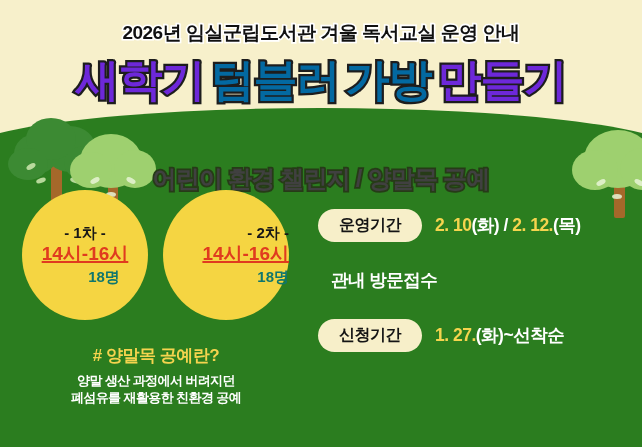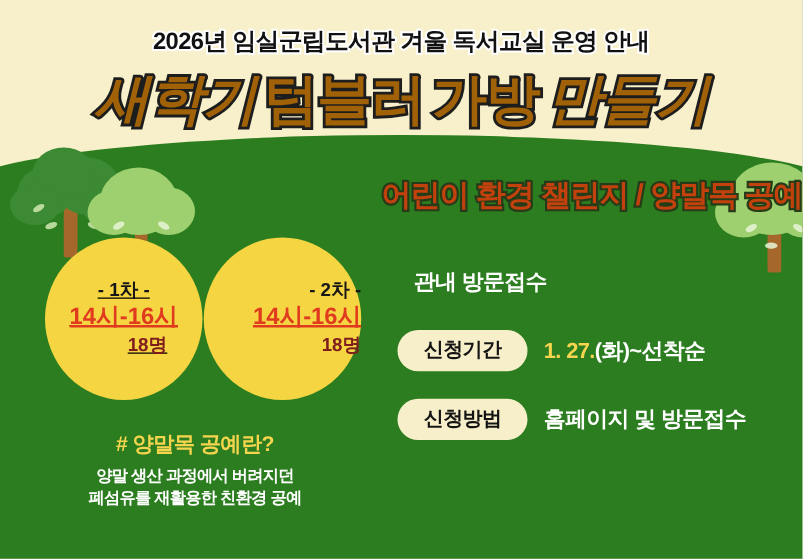--- a/index.html
+++ b/index.html
@@ -93,53 +93,53 @@
     letter-spacing: -1px;
     white-space: nowrap;
     line-height: 1.05;
   }
   #main-title .w {
     -webkit-text-stroke: 4.5px #1d1d1d;
     paint-order: stroke fill;
     display: inline-block;
     margin: 0 3px;
   }
-  #main-title .red { color: #a16207; font-style: italic; }
-  #main-title .yellow { color: #a16207; }
+  #main-title .red { color: #6d28d9; }
+  #main-title .yellow { color: #0369a1; }
 
   #band-title {
     position: absolute;
-    top: 140px;
-    left: 0;
-    width: 642px;
-    text-align: right;
+    top: 163px;
+    left: 0;
+    width: 642px;
+    text-align: center;
     font-size: 24px;
     font-weight: 900;
     letter-spacing: -0.8px;
-    color: #c2410c;
+    color: #404040;
     -webkit-text-stroke: 3.5px #263b17;
     paint-order: stroke fill;
     white-space: nowrap;
   }
 
   
   .session-circle {
     position: absolute;
     width: 126px;
     height: 130px;
     border-radius: 50%;
     background: #f5d542;
     display: flex;
     flex-direction: column;
     align-items: center;
     justify-content: center;
     text-align: center;
     line-height: 1.12;
   }
-  #session-1 { left: 36px; top: 190px; text-decoration: underline; }
+  #session-1 { left: 22px; top: 190px; }
   #session-2 { left: 163px; top: 190px; align-items: flex-end; }
   .sess-order {
     font-size: 15px;
     font-weight: 900;
     color: #171717;
     margin-bottom: 2px;
   }
   .sess-date {
     font-size: 15px;
     font-weight: 900;
@@ -153,21 +153,21 @@
     color: #e03b1f;
     text-decoration: underline;
     text-decoration-thickness: 2px;
     text-underline-offset: 1px;
     margin-bottom: 4px;
     white-space: nowrap;
   }
   .sess-cap {
     font-size: 15px;
     font-weight: 900;
-    color: #7f1d1d;
+    color: #0f766e;
     margin-left: 38px;
   }
 
   
   #info-list {
     position: absolute;
     left: 318px;
     top: 207px;
     width: 316px;
   }
@@ -285,30 +285,30 @@
   </div>
 
   <div class="session-circle" id="session-2">
     <div class="sess-order">- 2차 -</div>
     <div class="sess-time">14시-16시</div>
     <div class="sess-cap">18명</div>
   </div>
 
   <div id="info-list">
       <div class="info-row">
+        <div class="info-pill">운영기간</div>
+        <div class="info-value"><span class="hl">2. 10</span><span>(화) / </span><span class="hl">2. 12.</span><span>(목)</span></div>
+      </div>
+      <div class="info-row">
         <div class="info-value"><span>관내 방문접수</span></div>
       </div>
       <div class="info-row">
         <div class="info-pill">신청기간</div>
         <div class="info-value"><span class="hl">1. 27.</span><span>(화)~선착순</span></div>
       </div>
-      <div class="info-row">
-        <div class="info-pill">신청방법</div>
-        <div class="info-value"><span>홈페이지 및 방문접수</span></div>
-      </div>
     </div>
 
   <div id="note">
     <div id="note-heading"># 양말목 공예란?</div>
     <div class="note-line">양말 생산 과정에서 버려지던</div>
     <div class="note-line">폐섬유를 재활용한 친환경 공예</div>
   </div>
 
 </div>
 

